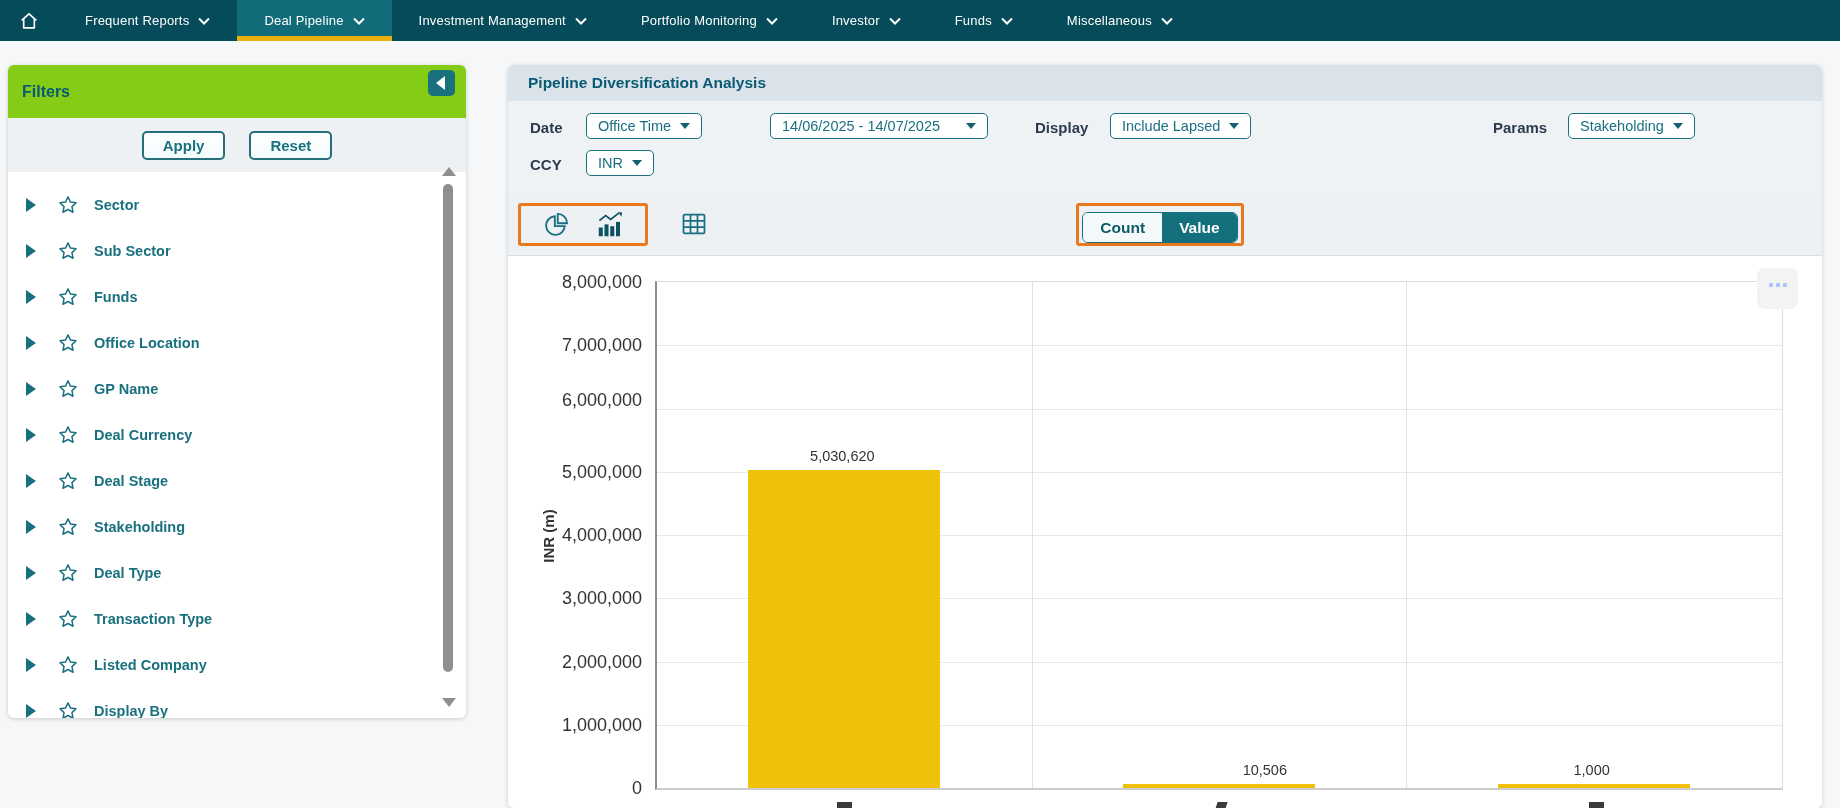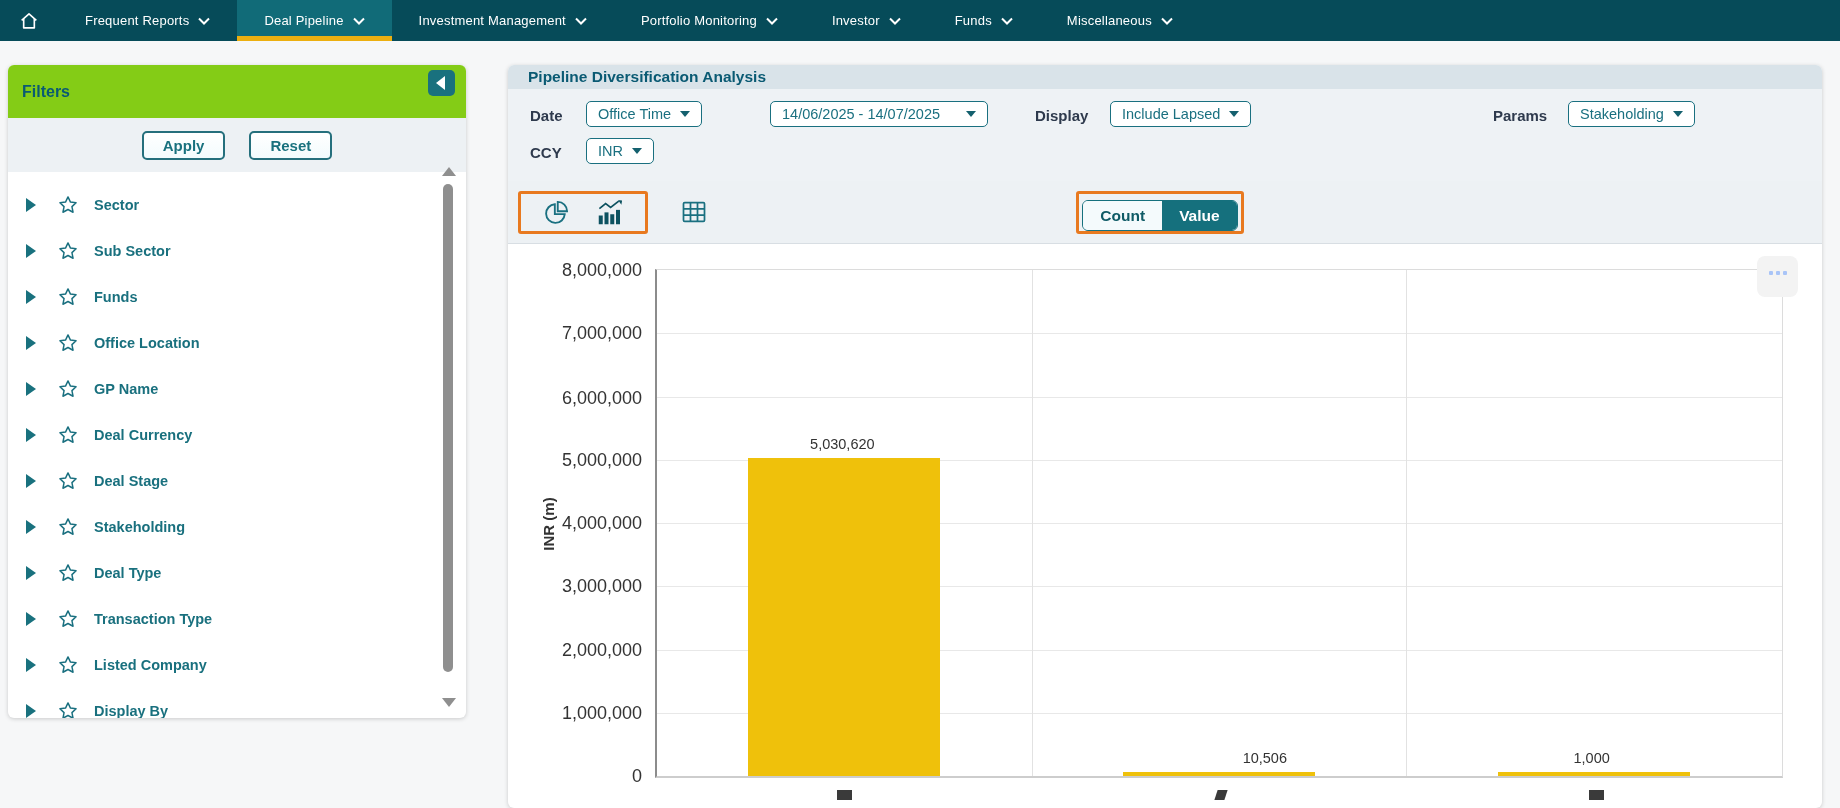--- a/index.html
+++ b/index.html
@@ -42,21 +42,21 @@
   .filter-label { color:#19707E; font-weight:700; font-size:14.5px; margin-left:15px; }
   .scrollbar { position:absolute; right:10px; top:102px; width:15px; height:540px; }
   .sb-up, .sb-down { position:absolute; left:1px; width:0; height:0;
                      border-left:7px solid transparent; border-right:7px solid transparent; }
   .sb-up   { top:0; border-bottom:9px solid #8f8f8f; }
   .sb-down { bottom:0; border-top:9px solid #8f8f8f; }
   .sb-thumb { position:absolute; left:2px; top:17px; width:10px; height:488px;
               background:#8f8f8f; border-radius:6px; cursor:grab; }
 
   
-  .main-header { height:24px; background:#D9E3E9; display:flex; align-items:center; padding-left:20px; }
+  .main-header { height:36px; background:#D9E3E9; display:flex; align-items:center; padding-left:20px; }
   .main-title { color:#0A5A73; font-weight:700; font-size:15.5px; }
   .controls { position:relative; height:92px; background:#EEF2F5; }
   .ctl-label { position:absolute; color:#2E3A4D; font-weight:700; font-size:15px; }
   .dd { position:absolute; display:inline-flex; align-items:center; gap:9px; background:#fff;
         border:1.5px solid #1A7080; border-radius:5px; color:#1A7080; font-size:14.5px;
         padding:4px 11px; cursor:pointer; white-space:nowrap; }
   .caret { width:0; height:0; border-left:5px solid transparent; border-right:5px solid transparent;
            border-top:6px solid #14606E; }
   .dd-range { justify-content:space-between; width:218px; }
 
@@ -340,21 +340,21 @@
           <span></span>
           <span></span>
           <span></span>
         </div>
     </div>
     <div class="xfrag" style="left:329px; width:15px;"></div>
     <div class="xfrag" style="left:708px; width:10px; transform:skewX(-18deg);"></div>
     <div class="xfrag" style="left:1081px; width:15px;"></div>
   <div class="y-tick" style="top: 16px;">8,000,000</div>
       <div class="y-tick" style="top: 79.25px;">7,000,000</div>
-      <div class="y-tick" style="top: 144px; text-align: right;">6,000,000</div>
+      <div class="y-tick" style="top: 134px; text-align: right;">6,000,000</div>
       <div class="y-tick" style="top: 205.75px;">5,000,000</div>
       <div class="y-tick" style="top: 269px;">4,000,000</div>
       <div class="y-tick" style="top: 332.25px;">3,000,000</div>
       <div class="y-tick" style="top: 395.5px;">2,000,000</div>
       <div class="y-tick" style="top: 458.75px;">1,000,000</div>
       <div class="y-tick" style="top: 522px;">0</div>
       <div class="bar-label" style="left: 264.333px; width: 140px; top: 191.813px;">5,030,620</div>
       <div class="bar-label" style="left: 639px; width: 140px; top: 506px; text-align: right;">10,506</div>
       <div class="bar-label" style="left: 1013.67px; width: 140px; top: 506px;">1,000</div>
     </div>

